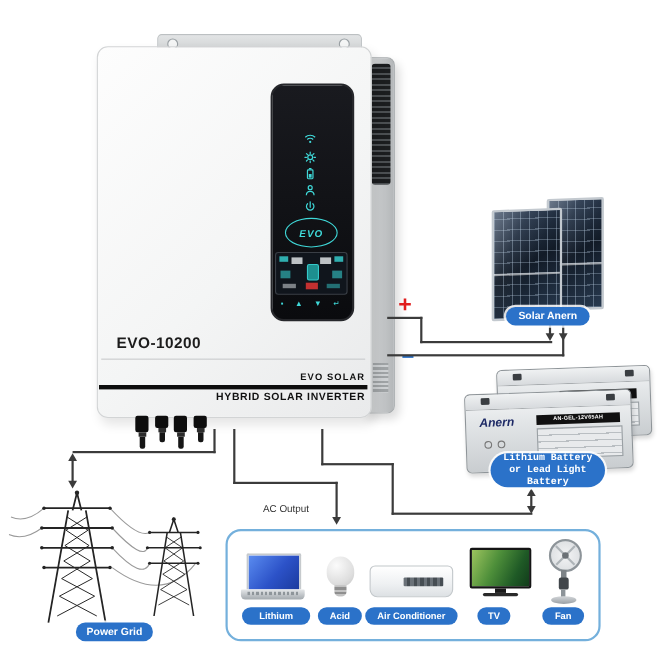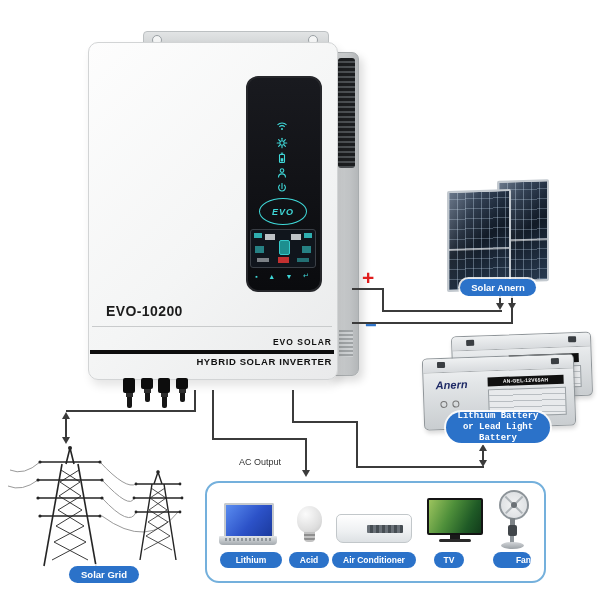--- a/index.html
+++ b/index.html
@@ -341,21 +341,21 @@
           <circle cx="128" cy="46" r="1.4"></circle>
           <circle cx="172" cy="46" r="1.4"></circle>
         <circle cx="126" cy="60" r="1.4"></circle>
           <circle cx="174" cy="60" r="1.4"></circle>
           <circle cx="128" cy="74" r="1.4"></circle>
         <circle cx="172" cy="74" r="1.4"></circle>
       </g>
     </svg>
   </div>
   <div class="pill" style="left:69px;top:566px;width:70px;height:17px;font-size:9.5px;">
-    <span>Solar Grid</span>
+    <span>Power Grid</span>
   </div>
 
   <div class="abs ac-box"></div>
 
   <div class="abs laptop-screen"></div>
   <div class="abs laptop-base"></div>
 
   <div class="abs bulb-glass"></div>
   <div class="abs bulb-base"></div>
 
@@ -382,17 +382,17 @@
   </div>
   <div class="pill" style="left:289px;top:552px;width:40px;height:16px;font-size:8.5px;">
     <span>Acid</span>
   </div>
   <div class="pill" style="left:332px;top:552px;width:84px;height:16px;font-size:8.5px;">
     <span>Air Conditioner</span>
   </div>
   <div class="pill" style="left:434px;top:552px;width:30px;height:16px;font-size:8.5px;">
     <span>TV</span>
   </div>
-  <div class="pill" style="left:493px;top:552px;width:38px;height:16px;font-size:8.5px;justify-content:flex-end;">
+  <div class="pill" style="left:493px;top:552px;width:38px;height:16px;font-size:8.5px;">
     <span>Fan</span>
   </div>
 
 </div>
 
 </body></html>

